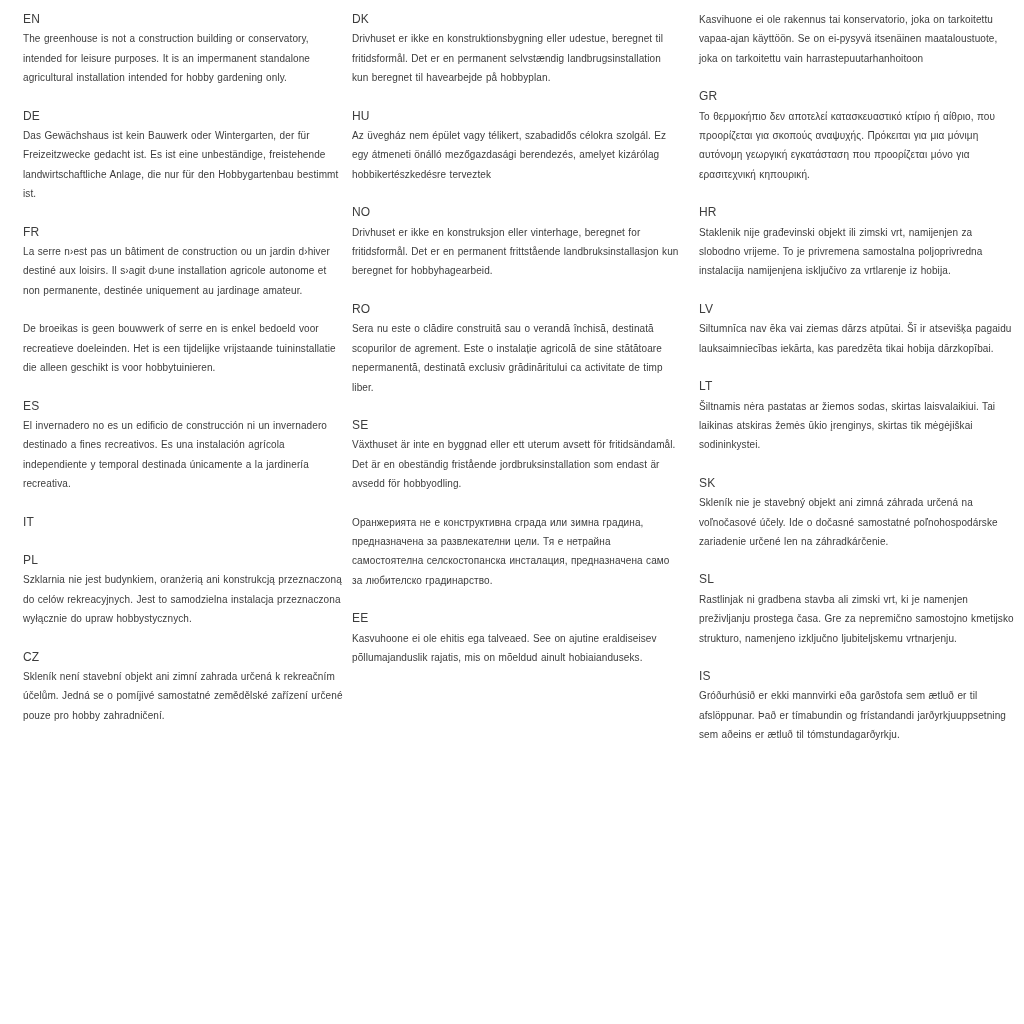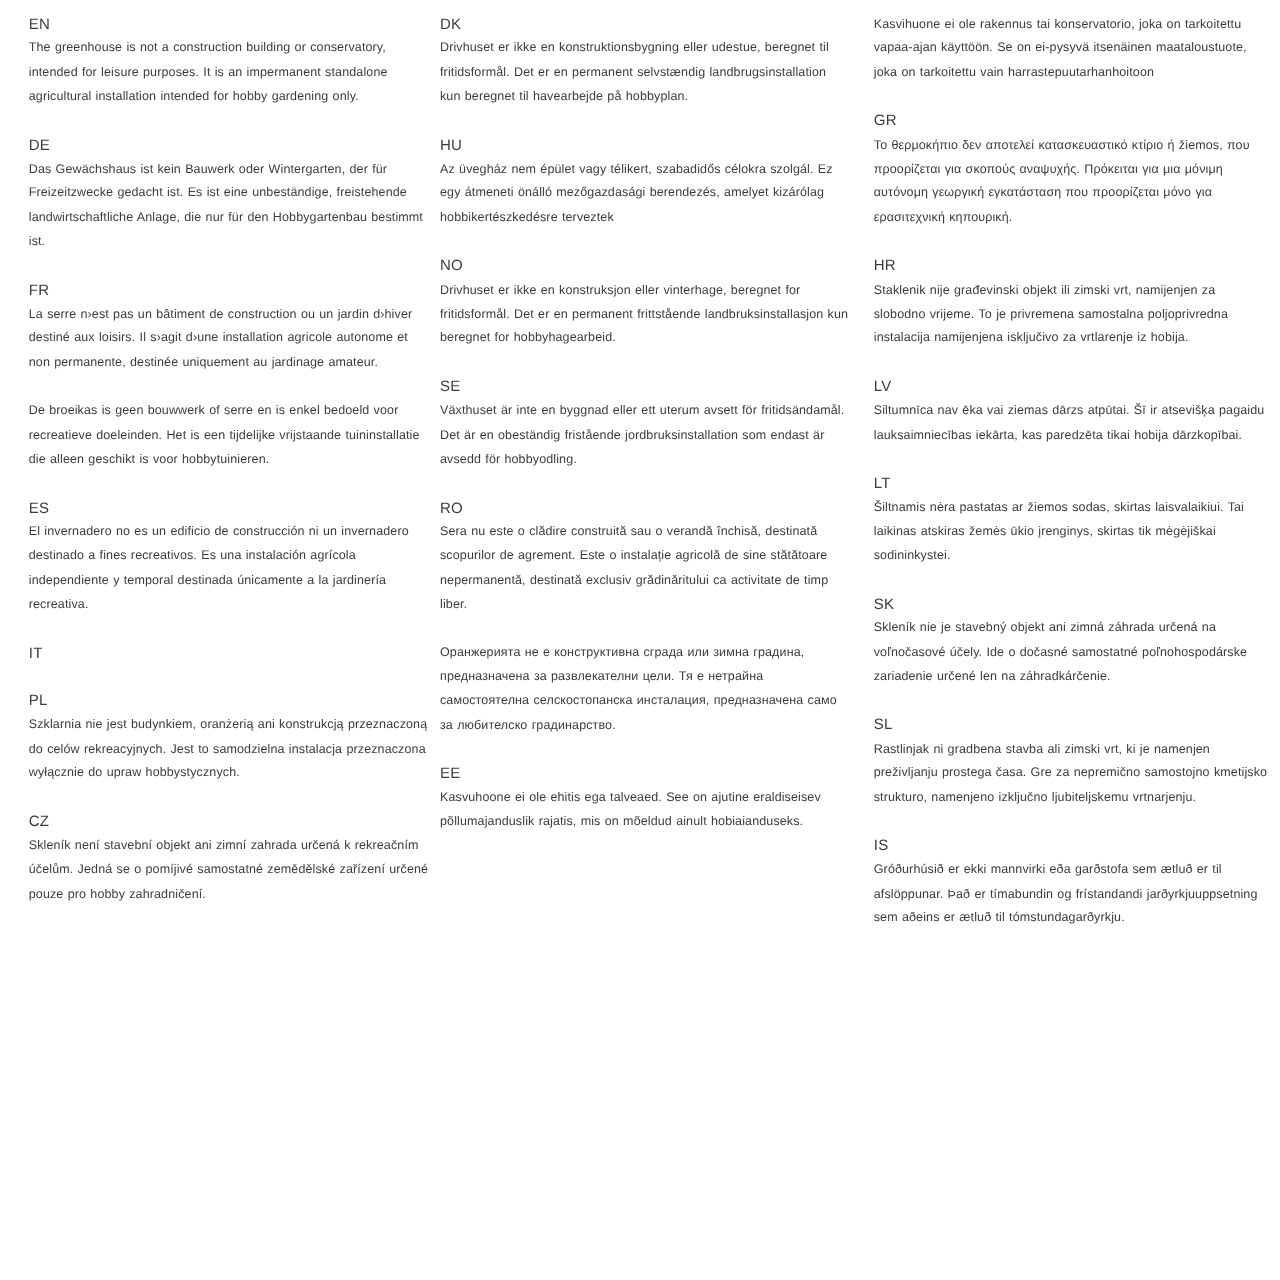--- a/index.html
+++ b/index.html
@@ -84,42 +84,42 @@
       </div>
       <div class="lang-section">
         <div class="lang-code">HU</div>
         <div class="lang-text">Az üvegház nem épület vagy télikert, szabadidős célokra szolgál. Ez egy átmeneti önálló mezőgazdasági berendezés, amelyet kizárólag hobbikertészkedésre terveztek</div>
       </div>
       <div class="lang-section">
         <div class="lang-code">NO</div>
         <div class="lang-text">Drivhuset er ikke en konstruksjon eller vinterhage, beregnet for fritidsformål. Det er en permanent frittstående landbruksinstallasjon kun beregnet for hobbyhagearbeid.</div>
       </div>
       <div class="lang-section">
+        <div class="lang-code">RO</div>
+        <div class="lang-text">Sera nu este o clădire construită sau o verandă închisă, destinată scopurilor de agrement. Este o instalație agricolă de sine stătătoare nepermanentă, destinată exclusiv grădinăritului ca activitate de timp liber.</div>
+      </div>
+      <div class="lang-section">
         <div class="lang-code">SE</div>
         <div class="lang-text">Växthuset är inte en byggnad eller ett uterum avsett för fritidsändamål. Det är en obeständig fristående jordbruksinstallation som endast är avsedd för hobbyodling.</div>
-      </div>
-      <div class="lang-section">
-        <div class="lang-code">RO</div>
-        <div class="lang-text">Sera nu este o clădire construită sau o verandă închisă, destinată scopurilor de agrement. Este o instalație agricolă de sine stătătoare nepermanentă, destinată exclusiv grădinăritului ca activitate de timp liber.</div>
       </div>
       <div class="lang-section">
         <div class="lang-text">Оранжерията не е конструктивна сграда или зимна градина, предназначена за развлекателни цели. Тя е нетрайна самостоятелна селскостопанска инсталация, предназначена само за любителско градинарство.</div>
       </div>
       <div class="lang-section">
         <div class="lang-code">EE</div>
         <div class="lang-text">Kasvuhoone ei ole ehitis ega talveaed. See on ajutine eraldiseisev põllumajanduslik rajatis, mis on mõeldud ainult hobiaianduseks.</div>
       </div>
     </div>
   <div class="col col-3">
       <div class="lang-section">
         <div class="lang-text">Kasvihuone ei ole rakennus tai konservatorio, joka on tarkoitettu vapaa-ajan käyttöön. Se on ei-pysyvä itsenäinen maataloustuote, joka on tarkoitettu vain harrastepuutarhanhoitoon</div>
       </div>
       <div class="lang-section">
         <div class="lang-code">GR</div>
-        <div class="lang-text">Το θερμοκήπιο δεν αποτελεί κατασκευαστικό κτίριο ή žiemos, που προορίζεται για σκοπούς αναψυχής. Πρόκειται για μια μόνιμη αυτόνομη γεωργική εγκατάσταση που προορίζεται μόνο για ερασιτεχνική κηπουρική.</div>
+        <div class="lang-text">Το θερμοκήπιο δεν αποτελεί κατασκευαστικό κτίριο ή αίθριο, που προορίζεται για σκοπούς αναψυχής. Πρόκειται για μια μόνιμη αυτόνομη γεωργική εγκατάσταση που προορίζεται μόνο για ερασιτεχνική κηπουρική.</div>
       </div>
       <div class="lang-section">
         <div class="lang-code">HR</div>
         <div class="lang-text">Staklenik nije građevinski objekt ili zimski vrt, namijenjen za slobodno vrijeme. To je privremena samostalna poljoprivredna instalacija namijenjena isključivo za vrtlarenje iz hobija.</div>
       </div>
       <div class="lang-section">
         <div class="lang-code">LV</div>
         <div class="lang-text">Siltumnīca nav ēka vai ziemas dārzs atpūtai. Šī ir atsevišķa pagaidu lauksaimniecības iekārta, kas paredzēta tikai hobija dārzkopībai.</div>
       </div>
       <div class="lang-section">

